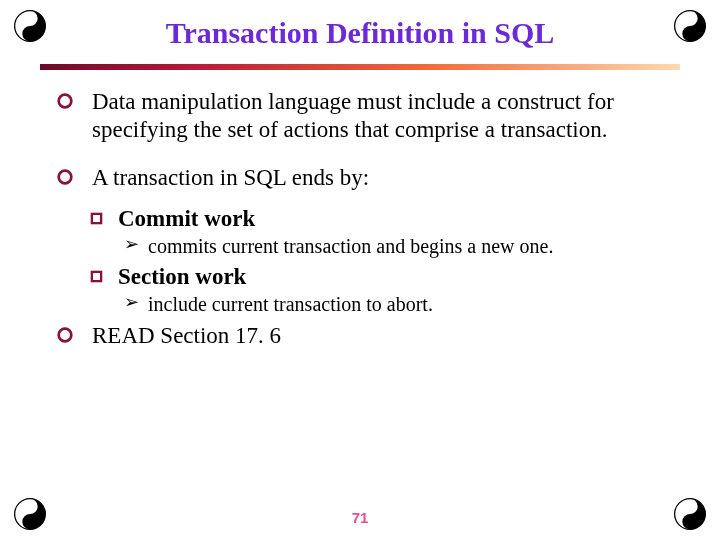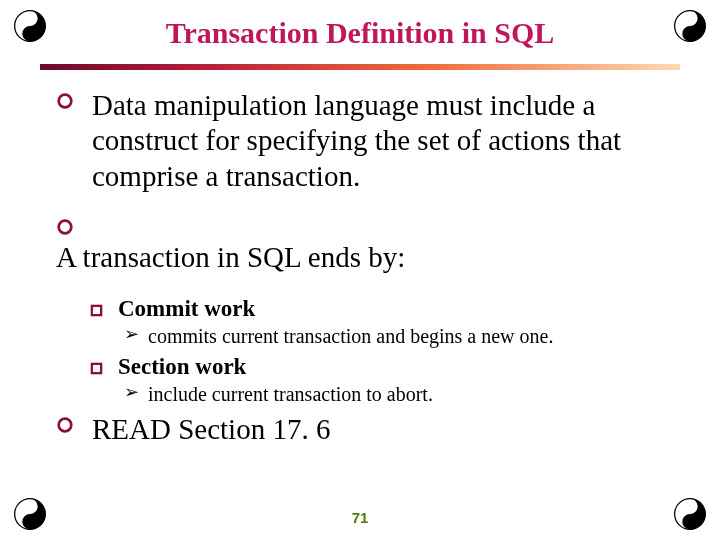--- a/index.html
+++ b/index.html
@@ -20,52 +20,52 @@
   .corner-icon svg { width: 100%; height: 100%; display: block; }
   .tl { top: 10px; left: 14px; }
   .tr { top: 10px; right: 14px; }
   .bl { bottom: 10px; left: 14px; }
   .br { bottom: 10px; right: 14px; }
   .title {
     text-align: center;
     font-size: 30px;
     font-weight: bold;
     padding-top: 16px;
-    color: #be185d;
+    color: #6d28d9;
   }
   .rule {
     margin: 14px 40px 0 40px;
     height: 6px;
     background: linear-gradient(to right, #6a0a2a 0%, #b81c3a 25%, #ef6a3a 60%, #ffd9b0 100%);
   }
   .content {
     padding: 18px 40px 0 56px;
   }
   .bullet-row {
     display: flex;
     align-items: flex-start;
     margin-bottom: 20px;
   }
-  .bullet-row.tight { margin-bottom: 20px; flex-direction: column; }
+  .bullet-row.tight { margin-bottom: 14px; }
   .bullet-icon {
     flex: 0 0 22px;
     height: 22px;
     margin-right: 14px;
     margin-top: 4px;
   }
   .bullet-icon svg { width: 18px; height: 18px; display: block; }
   .bullet-text {
-    font-size: 29px;
+    font-size: 23px;
     line-height: 1.22;
     color: #000;
   }
   .sub-list { padding-left: 34px; }
   .sub-row {
     display: flex;
-    align-items: center;
+    align-items: flex-start;
     margin-top: 2px;
     margin-bottom: 2px;
   }
   .sub-icon {
     flex: 0 0 16px;
     height: 16px;
     margin-right: 12px;
     margin-top: 6px;
   }
   .sub-icon svg { width: 13px; height: 13px; display: block; }
@@ -97,21 +97,21 @@
   }
   .page-num {
     position: absolute;
     bottom: 14px;
     left: 0;
     right: 0;
     text-align: center;
     font-size: 15px;
     font-weight: bold;
     font-family: Arial, Helvetica, sans-serif;
-    color: #4d7c0f;
+    color: #ec4899;
   }
 </style>
 </head>
 <body>
 
 <svg width="0" height="0" style="position:absolute">
   <defs>
     <symbol id="yinyang" viewBox="0 0 100 100">
       <circle cx="50" cy="50" r="48" fill="#fff" stroke="#000" stroke-width="4"></circle>
       <path d="M50 2 A48 48 0 0 1 50 98 A24 24 0 0 1 50 50 A24 24 0 0 0 50 2 Z" fill="#000"></path>

